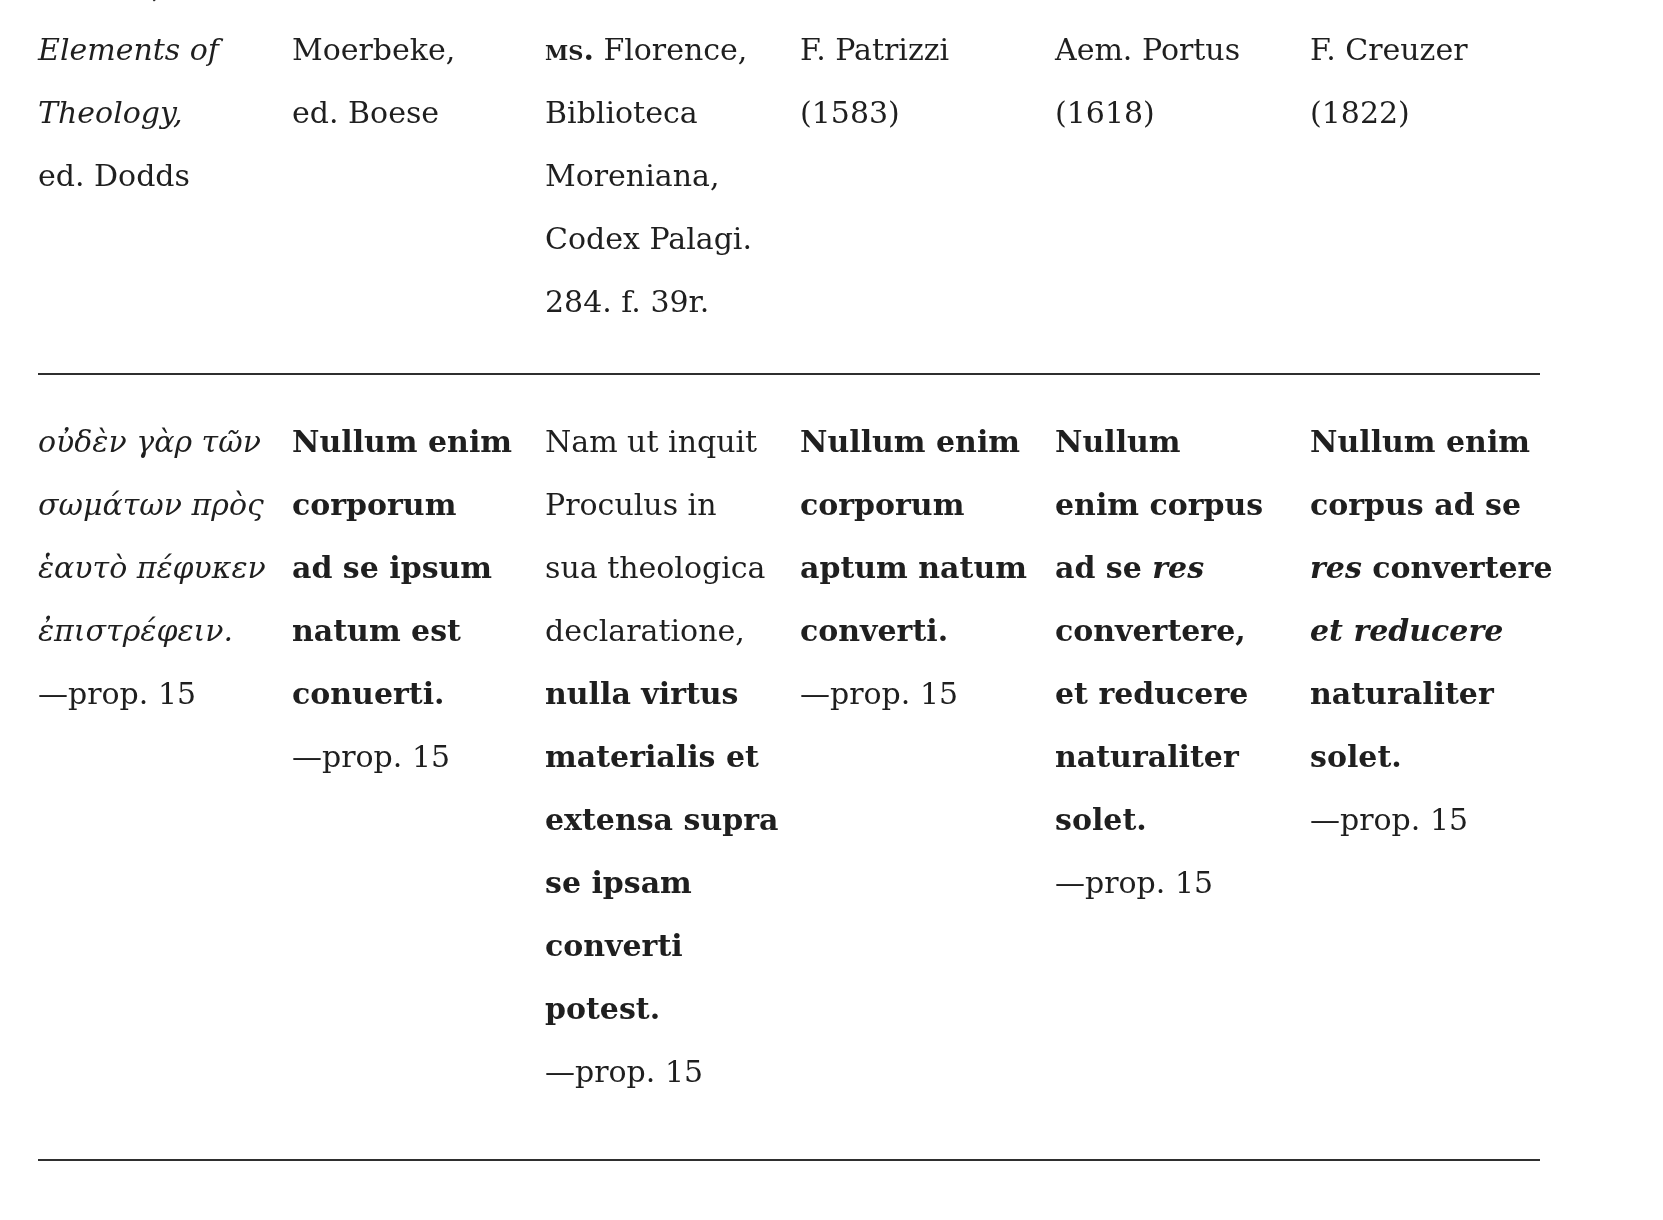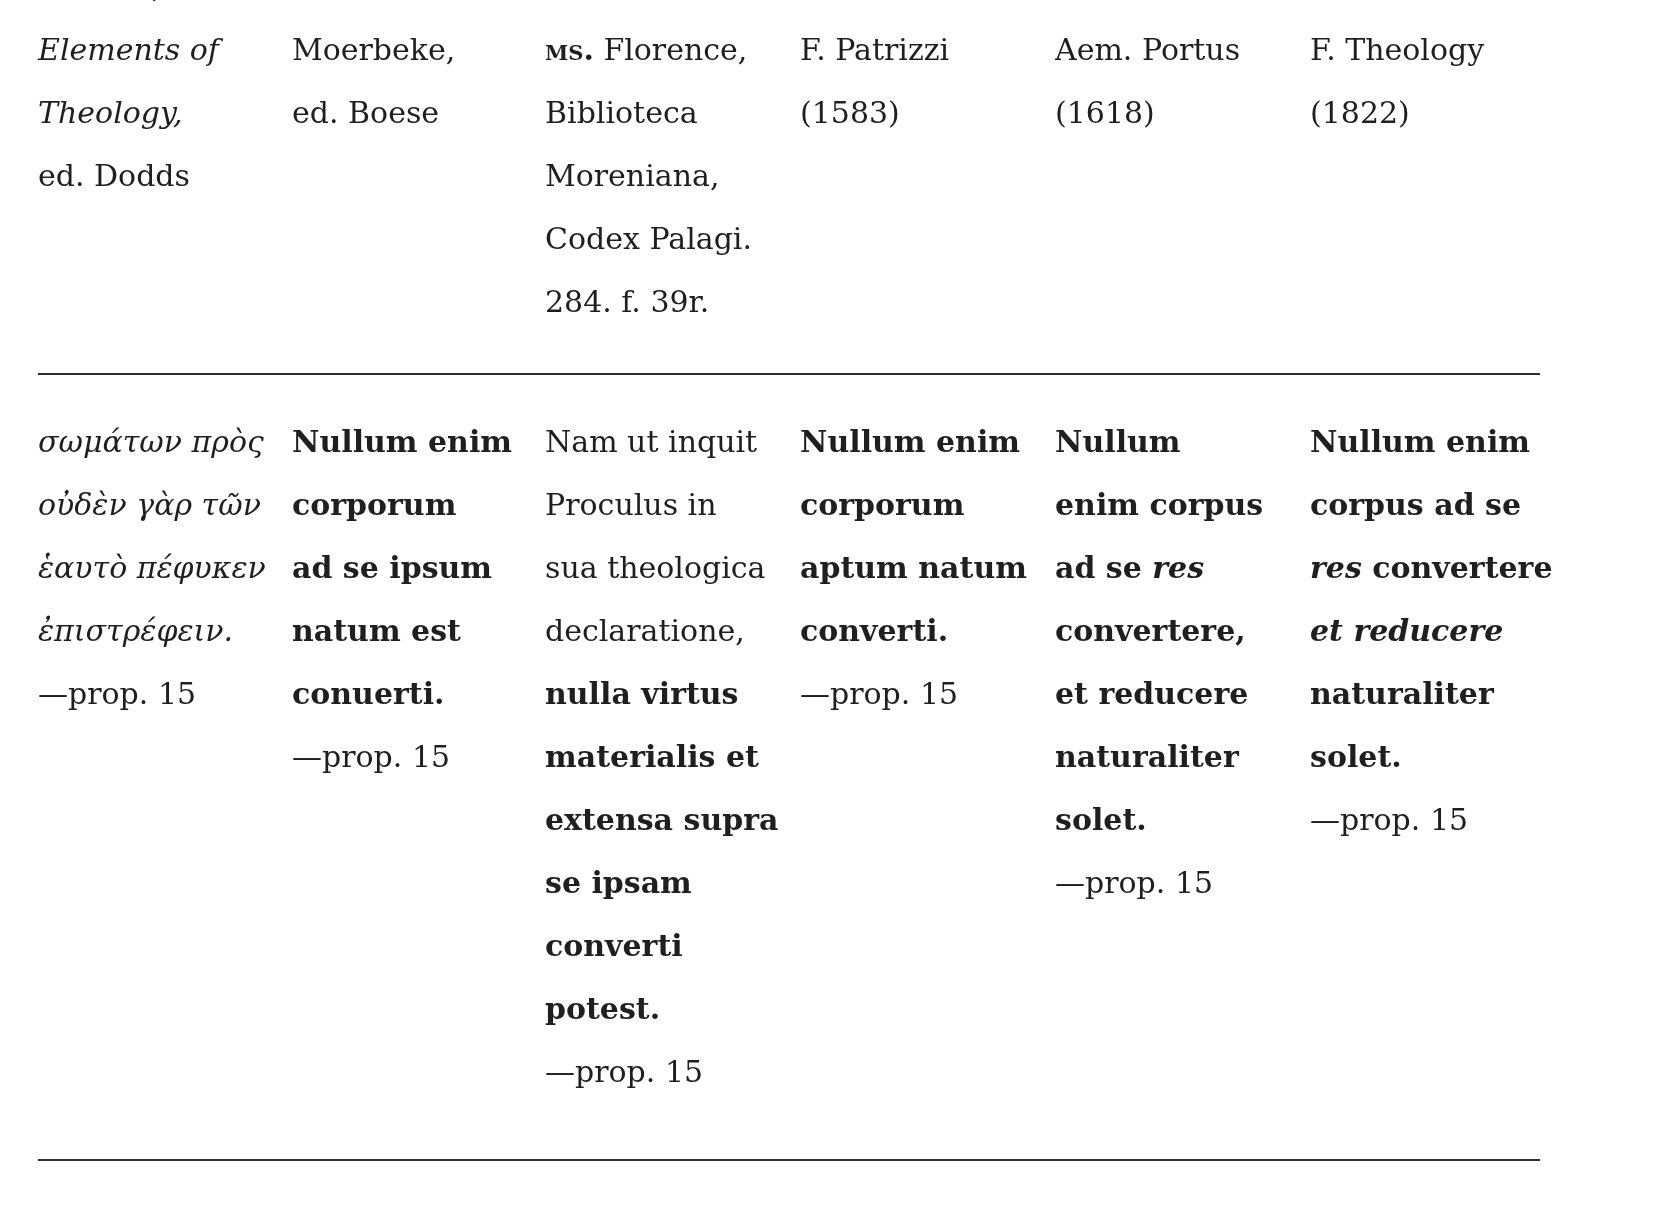--- a/index.html
+++ b/index.html
@@ -82,29 +82,29 @@
       <div class="line"><span class="seg-r">F. Patrizzi</span></div>
       <div class="line"><span class="seg-r">(1583)</span></div>
     </div>
   <div class="cell header-cell col-4">
       <div class="line"><span class="seg-r">Trans.</span></div>
       <div class="line"><span class="seg-r">Aem. Portus</span></div>
       <div class="line"><span class="seg-r">(1618)</span></div>
     </div>
   <div class="cell header-cell col-5">
       <div class="line"><span class="seg-r">Trans.</span></div>
-      <div class="line"><span class="seg-r">F. Theology</span></div>
+      <div class="line"><span class="seg-r">F. Creuzer</span></div>
       <div class="line"><span class="seg-r">(1822)</span></div>
     </div>
 
   <div class="rule rule-top"></div>
 
   <div class="cell body-cell col-0">
+      <div class="line"><span class="seg-i">οὐδὲν γὰρ τῶν</span></div>
       <div class="line"><span class="seg-i">σωμάτων πρὸς</span></div>
-      <div class="line"><span class="seg-i">οὐδὲν γὰρ τῶν</span></div>
       <div class="line"><span class="seg-i">ἑαυτὸ πέφυκεν</span></div>
       <div class="line"><span class="seg-i">ἐπιστρέφειν.</span></div>
       <div class="line"><span class="seg-r">—prop. 15</span></div>
     </div>
   <div class="cell body-cell col-1">
       <div class="line"><span class="seg-b">Nullum enim</span></div>
       <div class="line"><span class="seg-b">corporum</span></div>
       <div class="line"><span class="seg-b">ad se ipsum</span></div>
       <div class="line"><span class="seg-b">natum est</span></div>
       <div class="line"><span class="seg-b">conuerti.</span></div>

